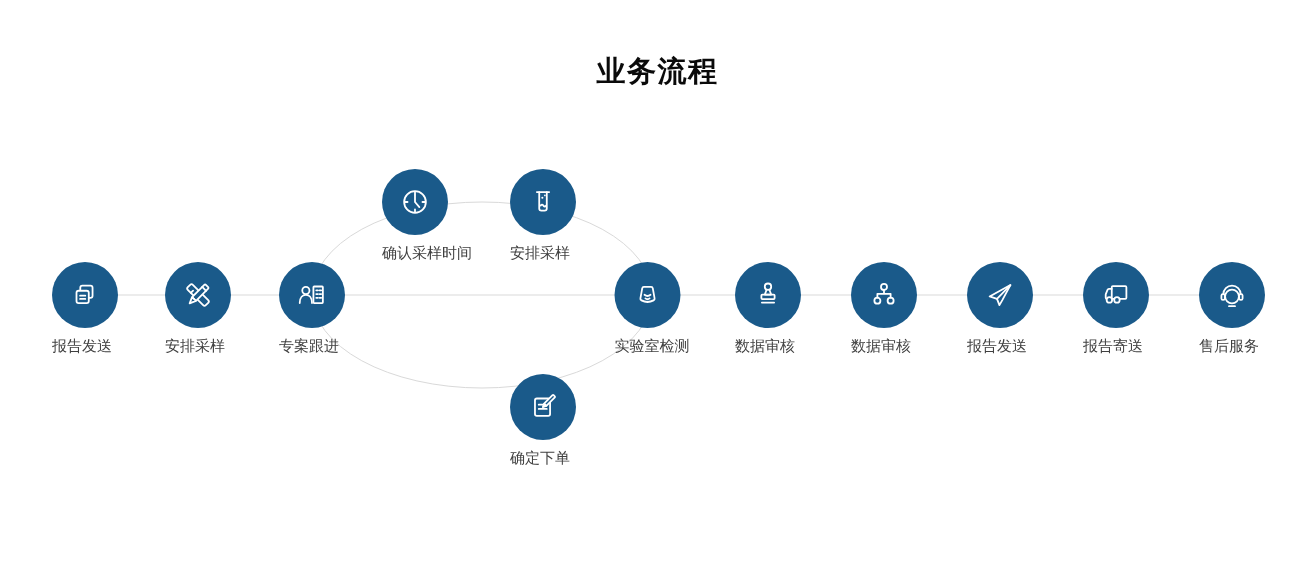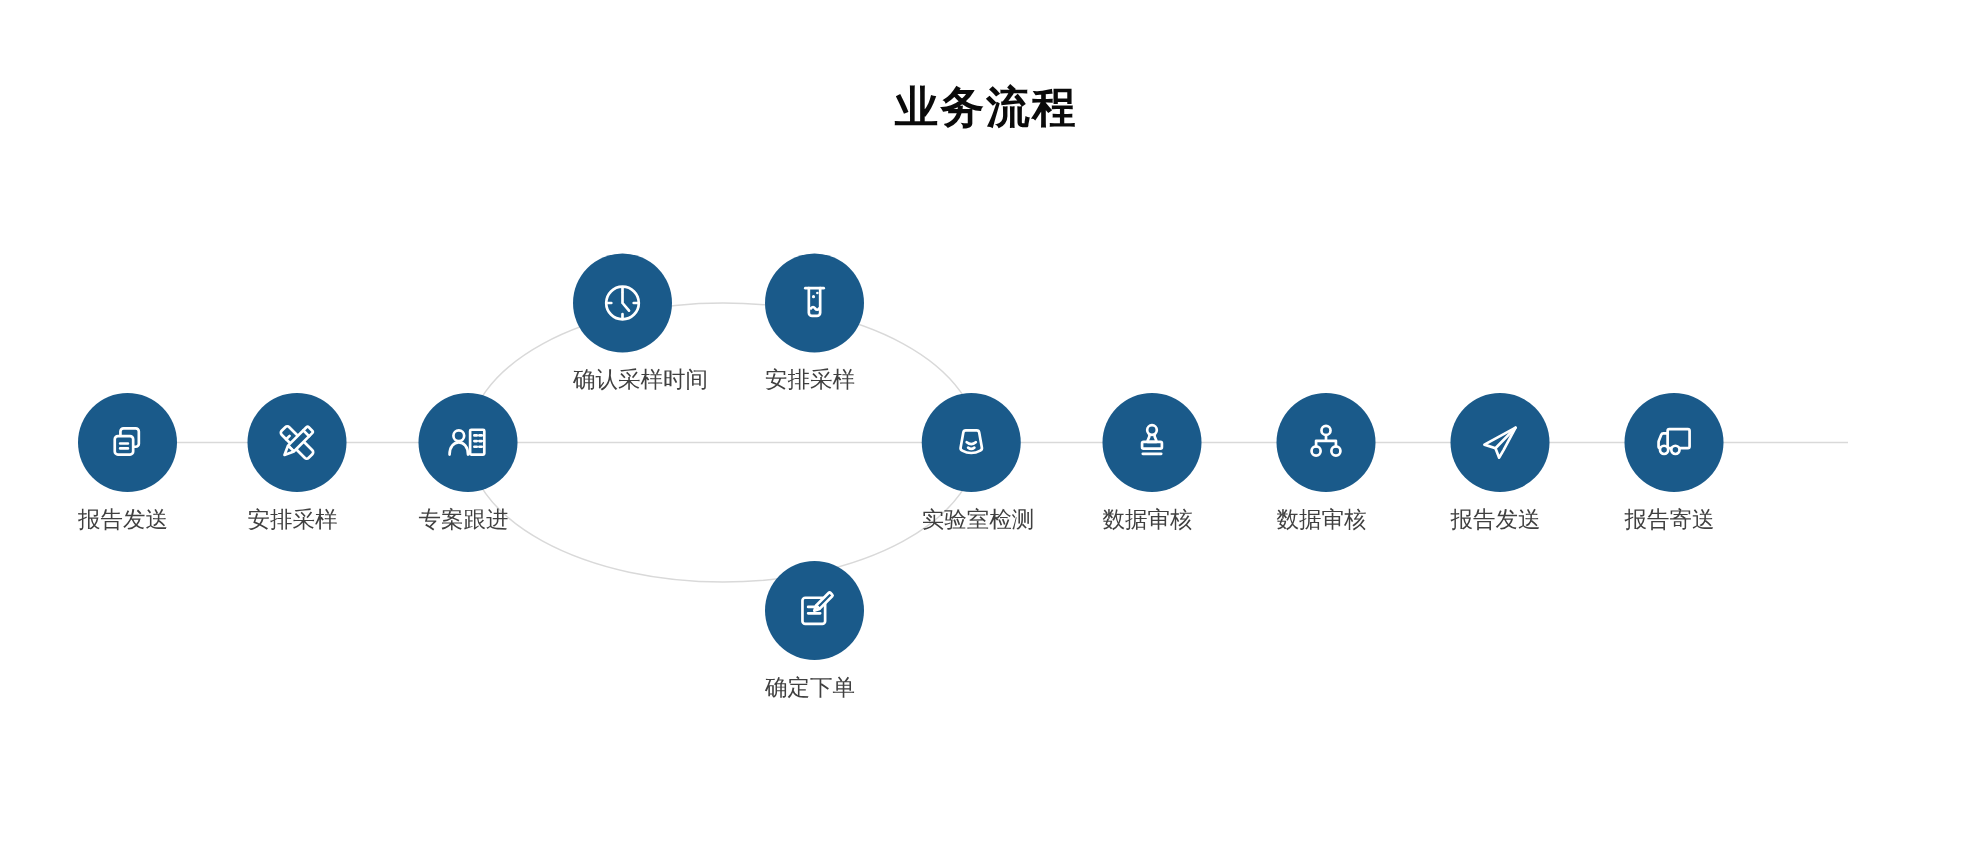--- a/index.html
+++ b/index.html
@@ -185,20 +185,32 @@
       <svg class="icon" viewBox="0 0 36 36">
         <rect x="13.5" y="8.5" width="15.5" height="13.5" rx="1.2"></rect>
         <path d="M13.5 11.5 h-3 a1.6 1.6 0 0 0 -1.5 1 l-1.7 4.3 a3 3 0 0 0 -0.2 1.1 V20.8 a1.2 1.2 0 0 0 1.2 1.2 h5.2"></path>
         <circle class="mk" cx="11" cy="23.2" r="2.9"></circle>
         <circle class="mk" cx="19" cy="23.2" r="2.9"></circle>
       </svg>
     </div>
     <div class="label">报告寄送</div>
   </div>
 
+  <div class="node" style="left:1232px; top:262px">
+    <div class="circle">
+      <svg class="icon" viewBox="0 0 36 36">
+        <circle cx="18" cy="19.5" r="7.3"></circle>
+        <path d="M8.8 19 v-1.8 a9.2 9.2 0 0 1 18.4 0 V19"></path>
+        <rect class="mk" x="6.8" y="17" width="3.6" height="6.2" rx="1.6"></rect>
+        <rect class="mk" x="25.6" y="17" width="3.6" height="6.2" rx="1.6"></rect>
+        <path d="M14.8 29.8 h6.4"></path>
+      </svg>
+    </div>
+    <div class="label">售后服务</div>
+  </div>
 
   <div class="node" style="left:427px; top:169px">
     <div class="circle">
       <svg class="icon" viewBox="0 0 36 36">
         <circle cx="18" cy="18" r="11.5"></circle>
         <path d="M18 7.5 v2.6 M28.5 18 h-2.6 M18 28.5 v-2.6 M7.5 18 h2.6"></path>
         <path d="M18 18 V10.8 M18 18 l4.6 5.4"></path>
       </svg>
     </div>
     <div class="label">确认采样时间</div>

